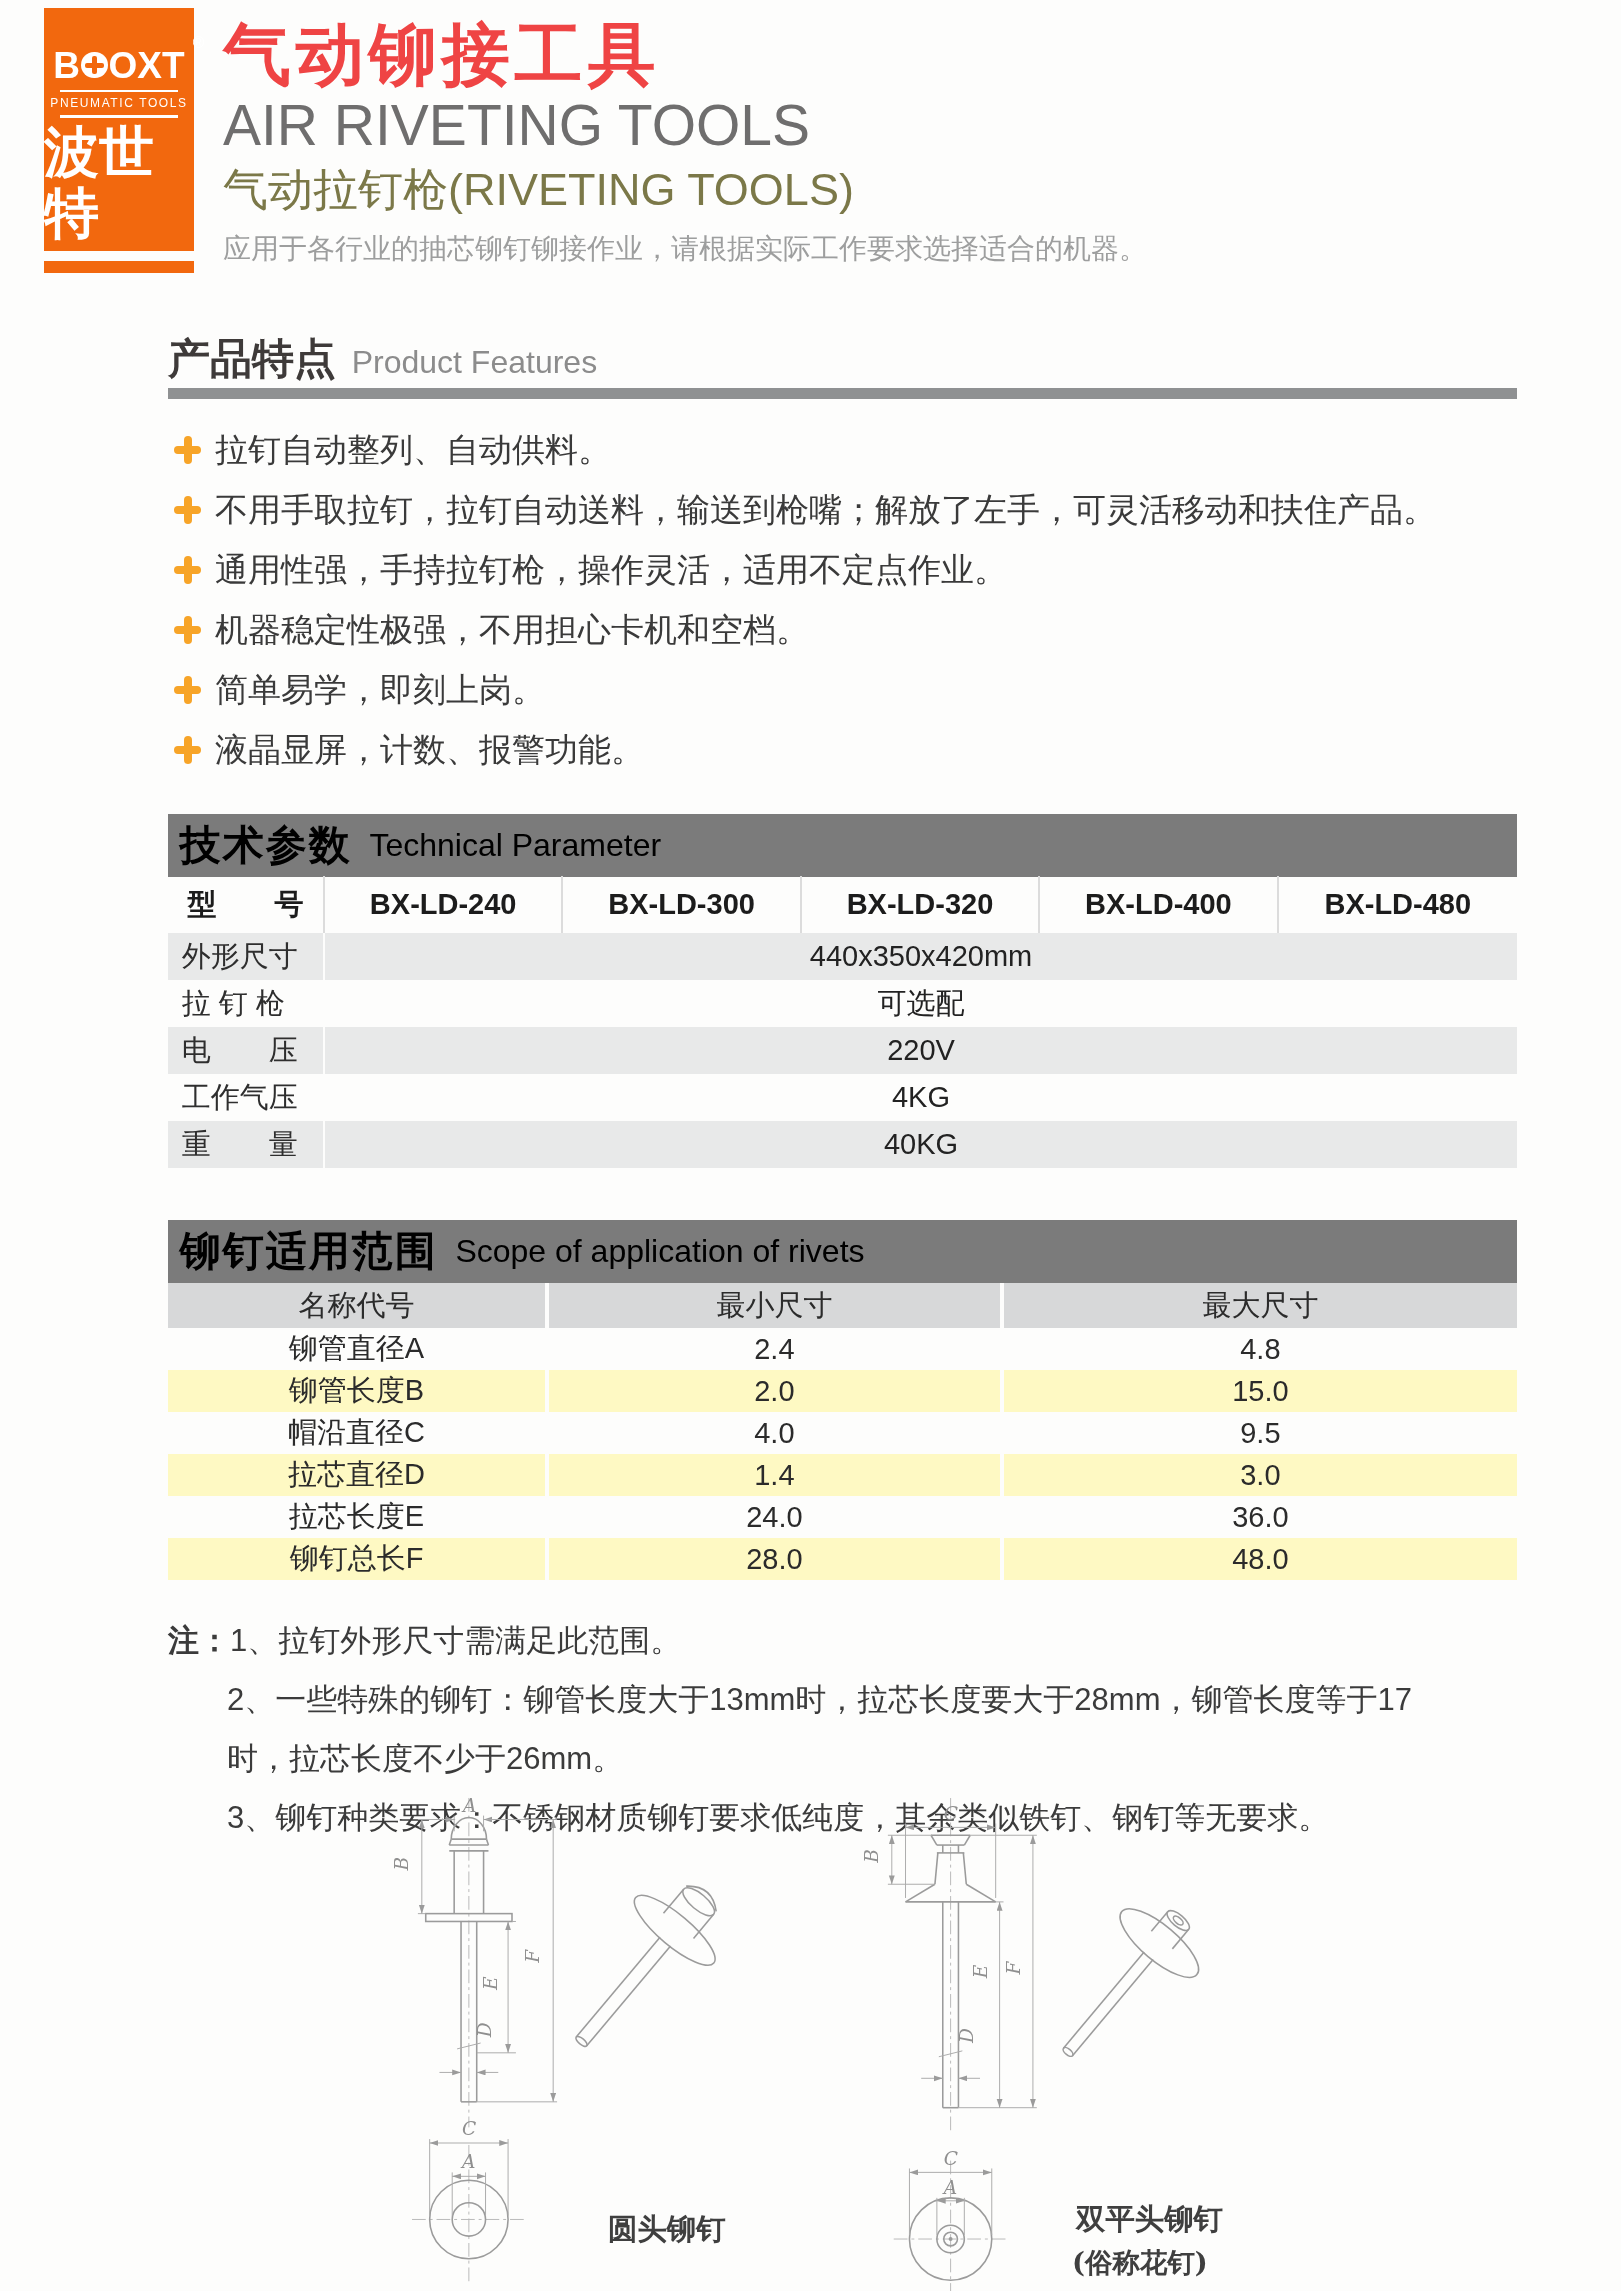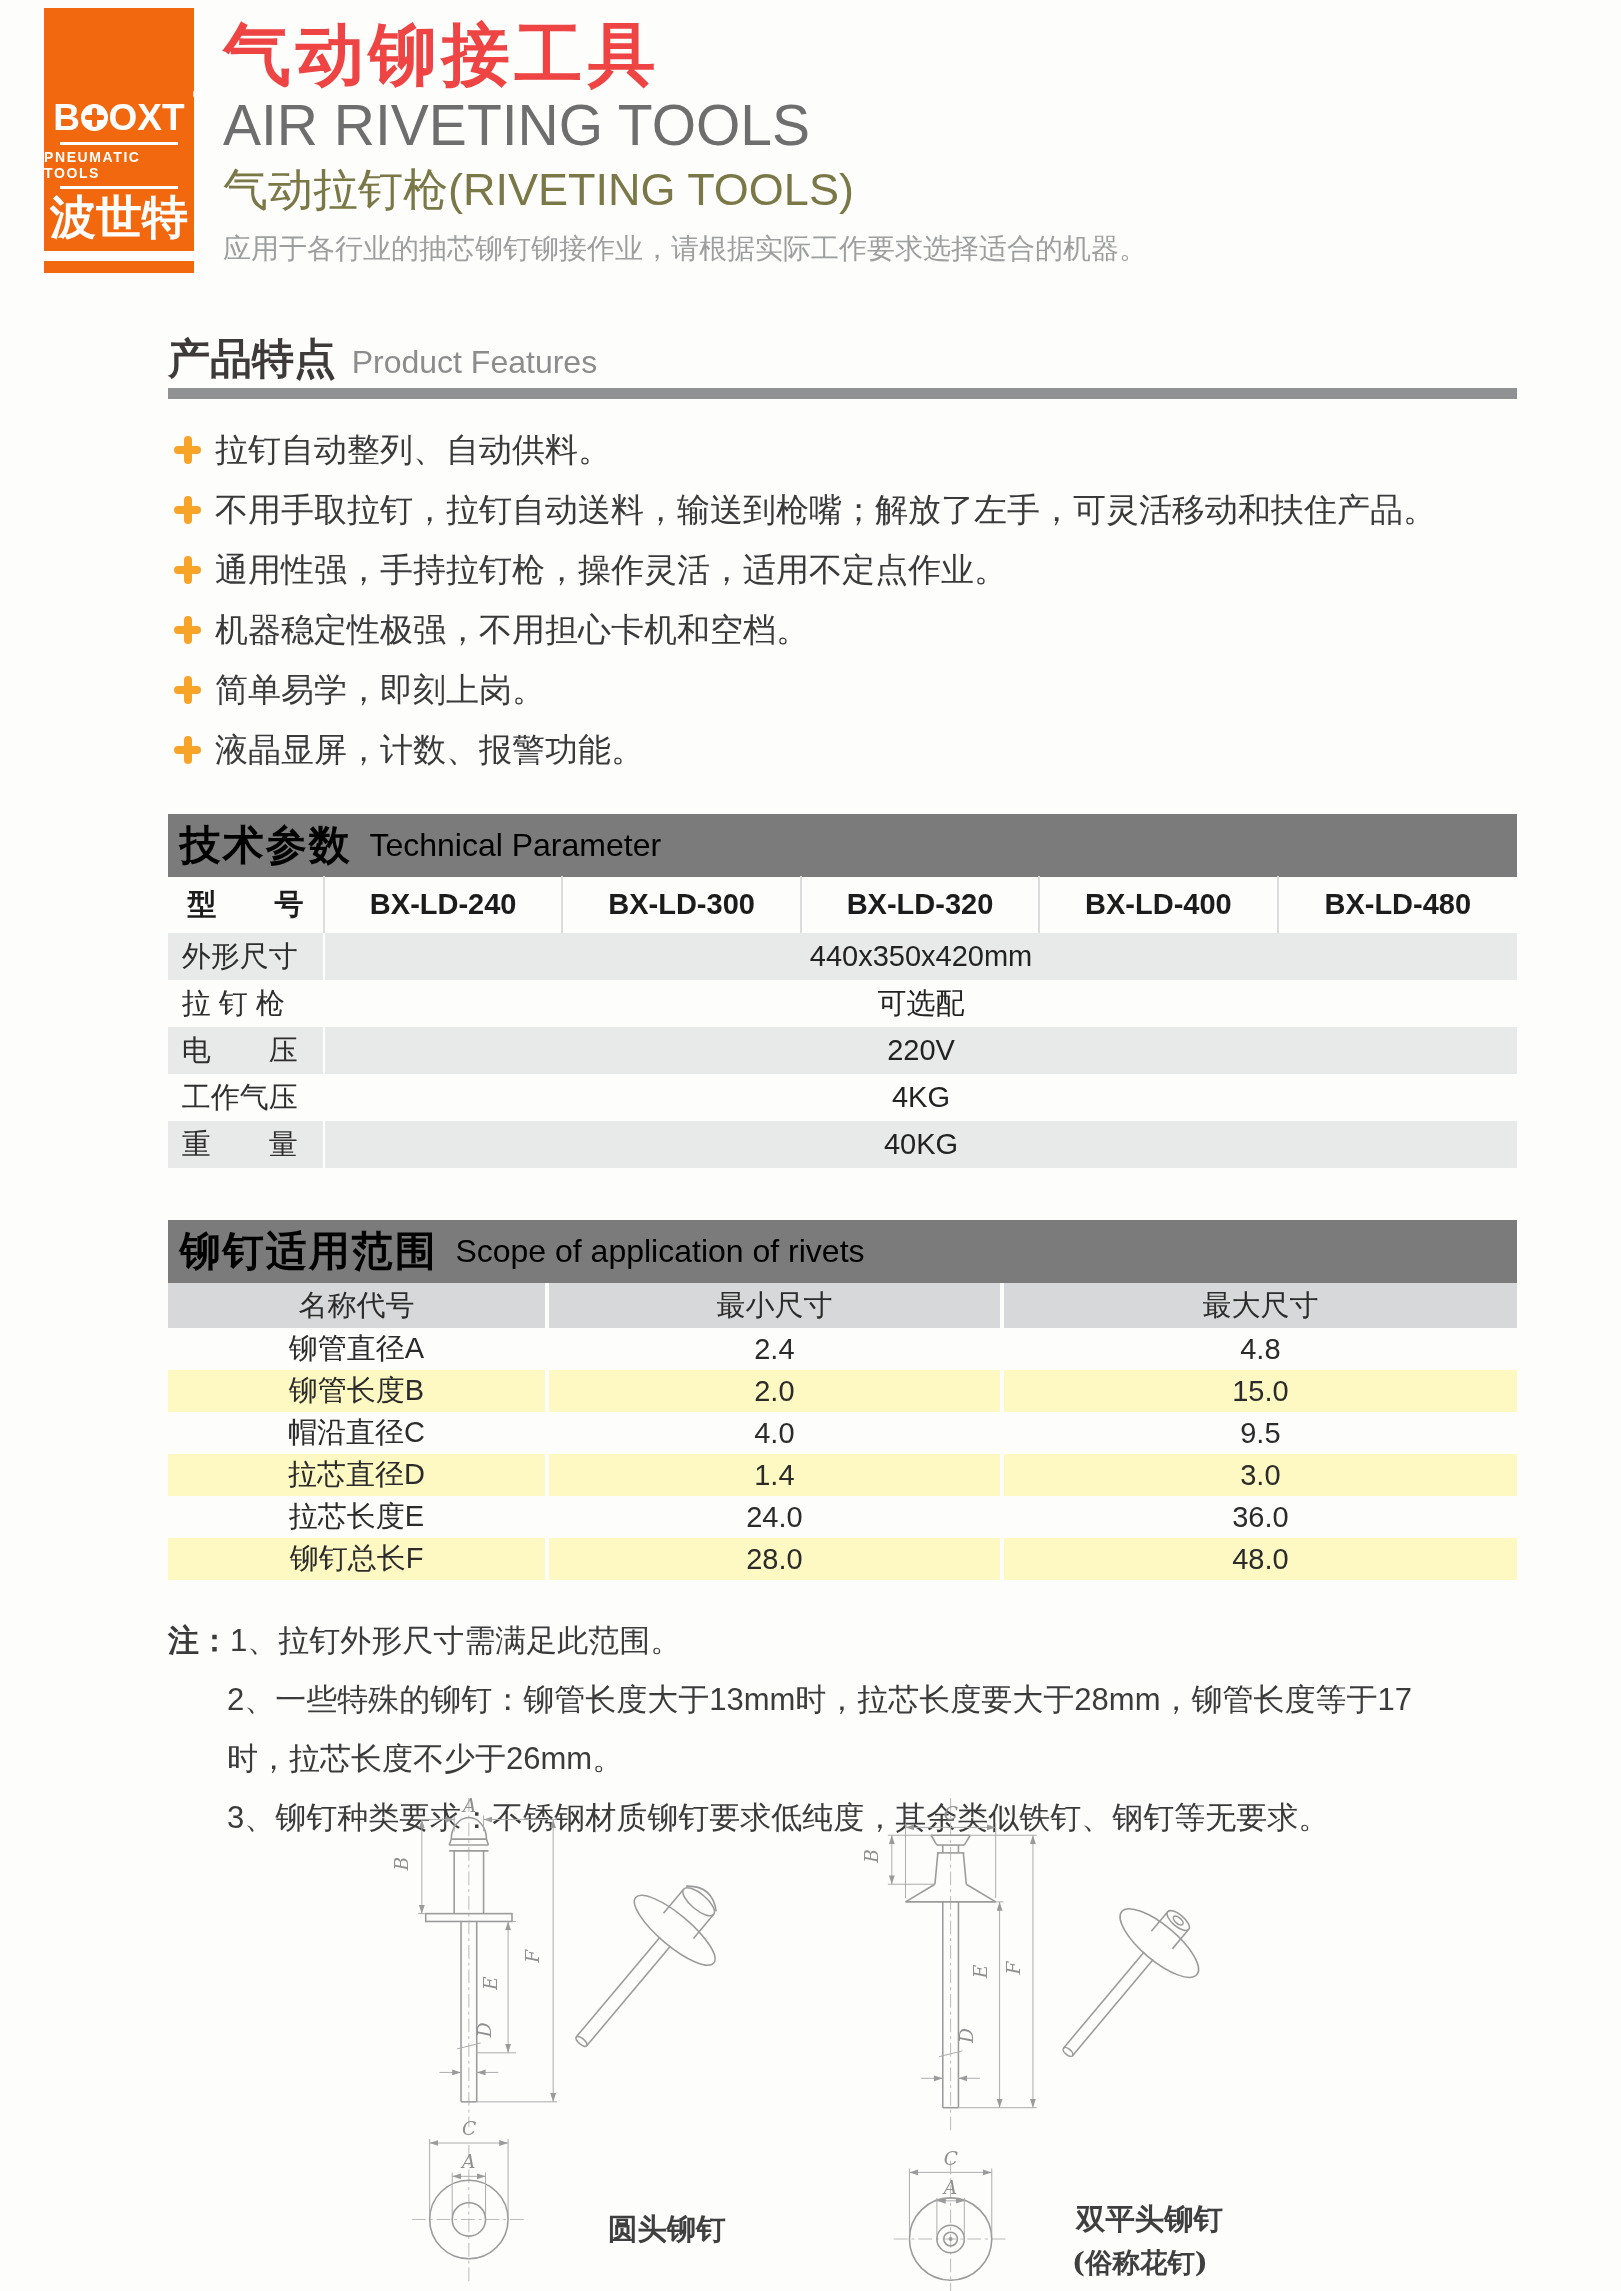--- a/index.html
+++ b/index.html
@@ -11,23 +11,23 @@
               color:#fff;display:flex;flex-direction:column;justify-content:flex-end;align-items:center;
               padding-bottom:7.8px;box-sizing:border-box;}
   .brand-row{position:relative;display:flex;align-items:center;font-weight:bold;font-size:37px;line-height:1;}
   .brand-row .reg{position:absolute;top:-11.8px;right:-19.6px;font-size:15.7px;font-weight:normal;}
   .cross-circle{display:inline-block;position:relative;width:26.5px;height:26.5px;border-radius:50%;
                 background:#fff;margin:0 1px;}
   .cross-circle::before,.cross-circle::after{content:"";position:absolute;background:#f2680e;border-radius:2px;}
   .cross-circle::before{left:10.8px;top:3.9px;width:4.9px;height:18.6px;}
   .cross-circle::after{left:3.9px;top:10.8px;width:18.6px;height:4.9px;}
   .logo-line{width:118px;height:2.9px;background:#fff;margin:5.9px 0 3.9px 0;}
-  .pneumatic{font-size:14px;font-weight:bold;letter-spacing:1.6px;}
+  .pneumatic{font-size:12px;font-weight:normal;letter-spacing:1.6px;}
   .logo-line2{width:118px;height:2.9px;background:#fff;margin:4.9px 0 3.9px 0;}
-  .logo-cn{font-size:46px;font-weight:bold;font-family:"DejaVu Serif","Liberation Serif",serif;line-height:1.1;}
+  .logo-cn{font-size:55px;font-weight:bold;font-family:"DejaVu Serif","Liberation Serif",serif;line-height:1.1;}
   .logo-underbar{position:absolute;left:44px;top:261px;width:150px;height:11.8px;background:#f2680e;}
 
   
   .header-text{position:absolute;left:223px;top:15.7px;}
   .title-zh{font-size:68px;font-weight:bold;color:#ef4444;letter-spacing:4.9px;line-height:1.12;}
   .title-en{font-size:57px;color:#6f6e6e;line-height:1.1;margin-top:2px;}
   .subtitle{font-size:45px;color:#7b7848;line-height:1.15;margin-top:7.8px;}
   .desc{font-size:28px;color:#9d9e9e;margin-top:13.7px;}
 
   

